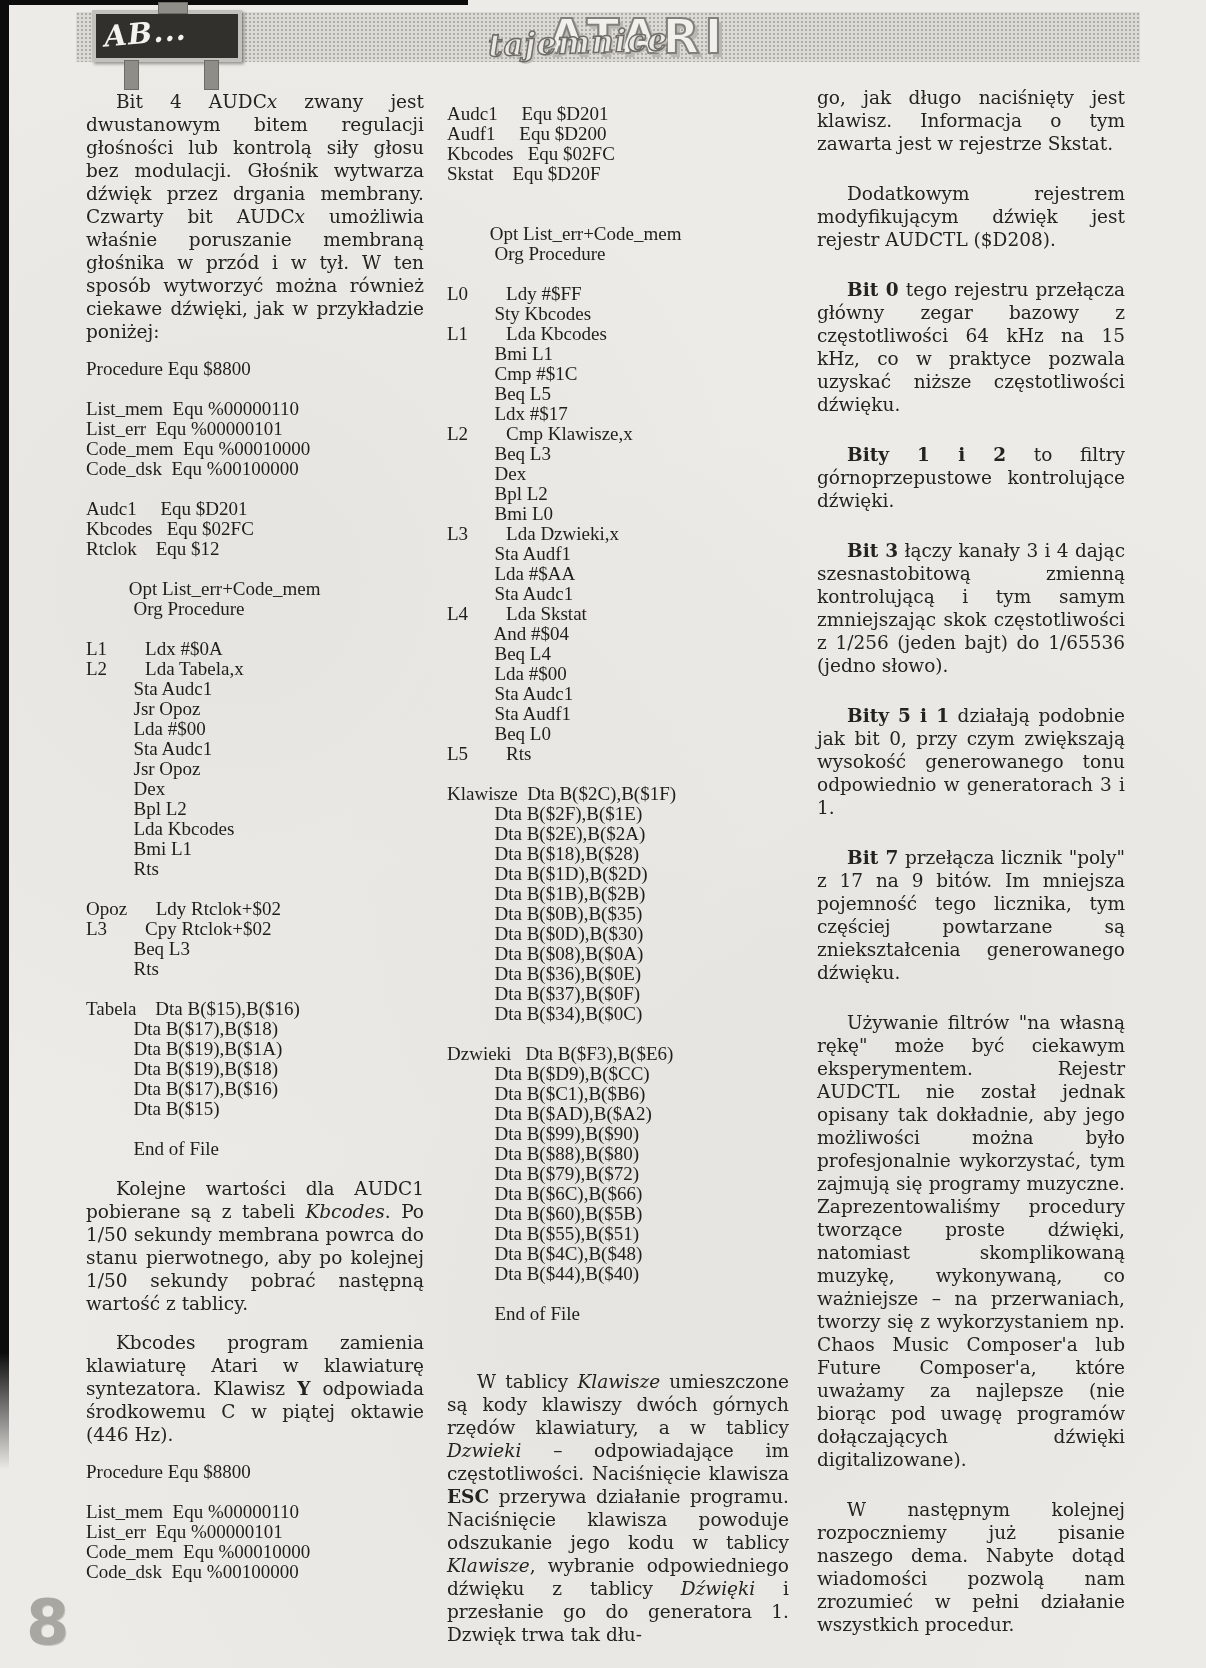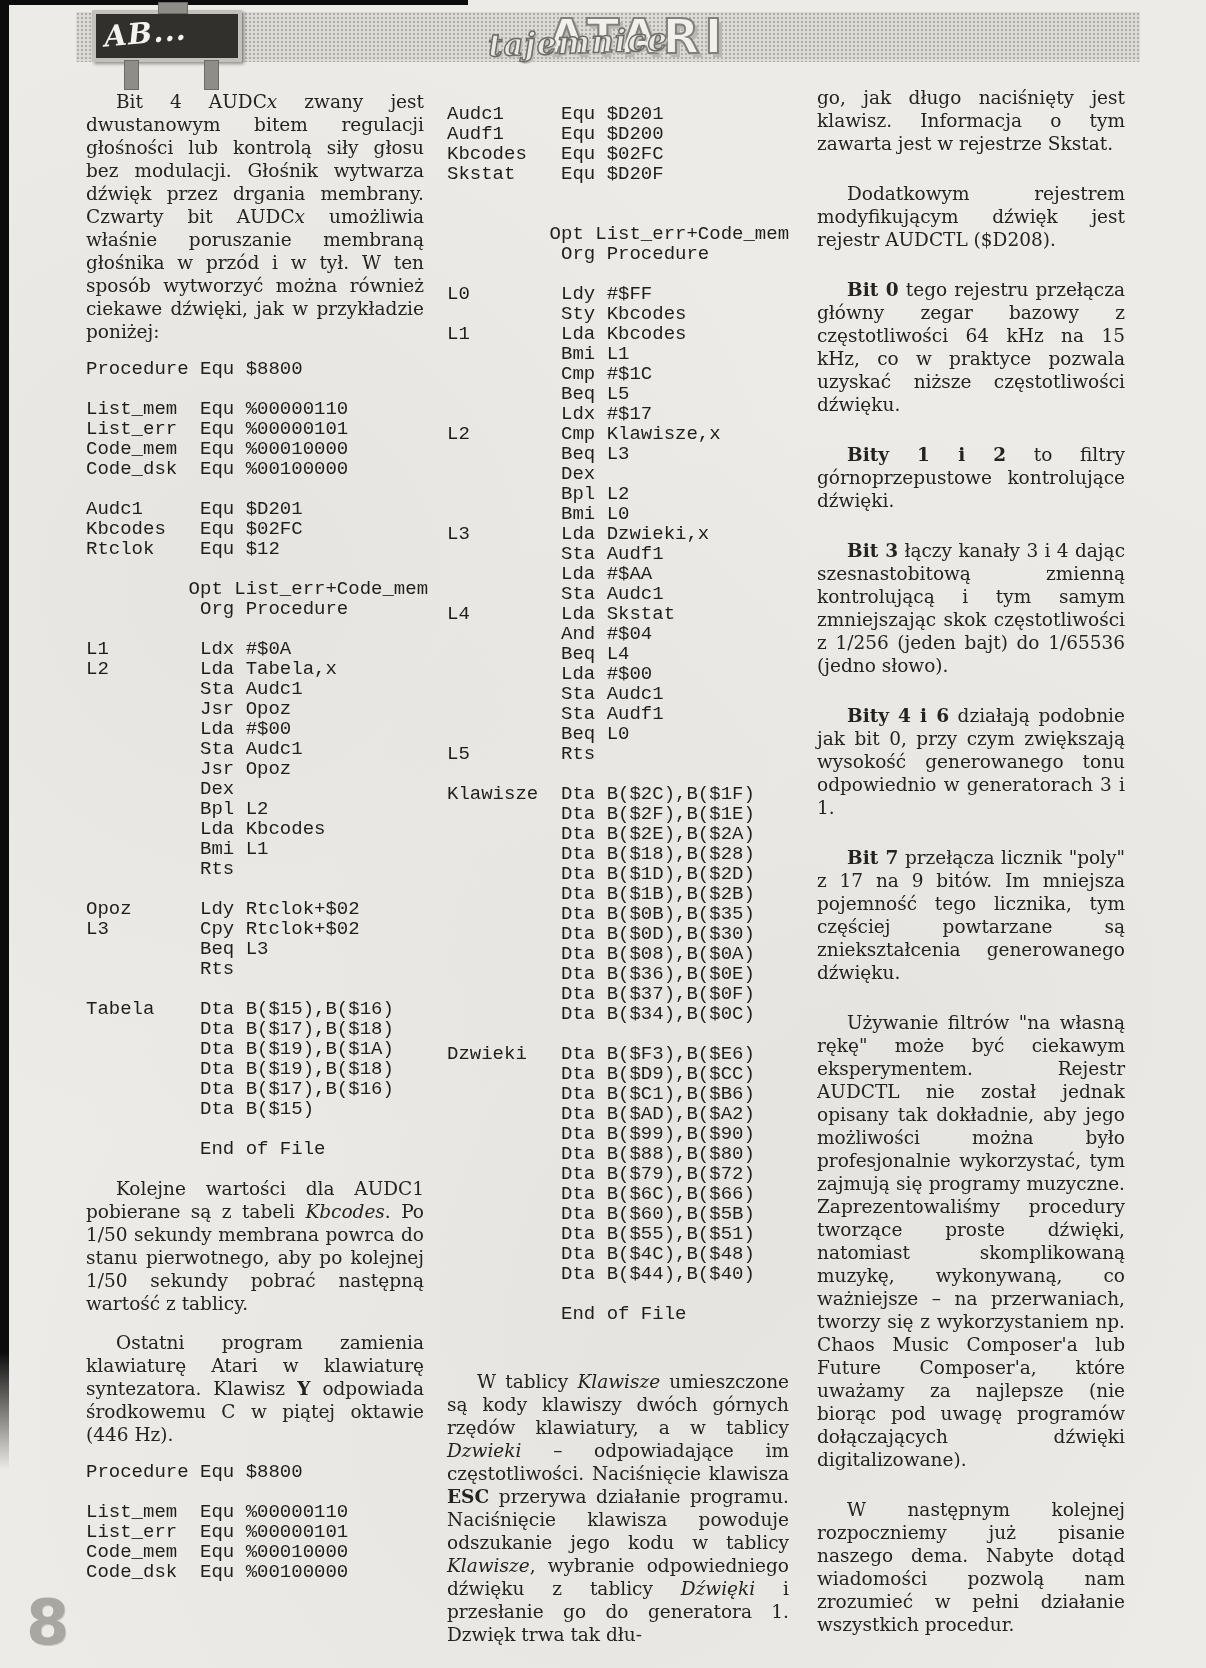--- a/index.html
+++ b/index.html
@@ -58,21 +58,21 @@
 
   
   .col{position:absolute;text-align:justify;font-size:18.5px;line-height:23px;}
   .col p{margin:0 0 16px;text-indent:30px;}
   .col p.cont{text-indent:0;}
   .col1{left:86px;top:90px;width:338px;}
   .col2{left:447px;top:100px;width:342px;}
   .col3{left:801px;top:86px;width:340px;}
   .col3 p{margin:0 16px 27px;}
   .code{
-    font-family:Liberation Mono, monospace;
+    font-family:Liberation Serif, serif;
     font-size:19px;line-height:20px;white-space:pre;
     margin:14px 0 18px;color:#1f1e1a;
   }
   .col2 .code{margin:4px 0 0;}
   .p-after-code{margin-top:46px !important;}
   .b{font-weight:bold;}
   .i{font-style:italic;}
   .pagenum{
     position:absolute;left:26px;top:1586px;
     font-family:"DejaVu Sans",sans-serif;font-weight:bold;
@@ -136,21 +136,21 @@
 
 Tabela    Dta B($15),B($16)
           Dta B($17),B($18)
           Dta B($19),B($1A)
           Dta B($19),B($18)
           Dta B($17),B($16)
           Dta B($15)
 
           End of File</pre>
     <p><span>Kolejne wartości dla AUDC1 pobierane są z tabeli </span><span class="i">Kbcodes</span><span>. Po 1/50 sekundy membrana powrca do stanu pierwotnego, aby po kolejnej 1/50 sekundy pobrać następną wartość z tablicy.</span></p>
-    <p><span>Ostatni program zamienia klawiaturę Atari w klawiaturę syntezatora. Klawisz </span><span class="b">Y</span><span> odpowiada środkowemu C w piątej oktawie (446 Hz).</span></p>
+    <p><span>Kbcodes program zamienia klawiaturę Atari w klawiaturę syntezatora. Klawisz </span><span class="b">Y</span><span> odpowiada środkowemu C w piątej oktawie (446 Hz).</span></p>
     <pre class="code">Procedure Equ $8800
 
 List_mem  Equ %00000110
 List_err  Equ %00000101
 Code_mem  Equ %00010000
 Code_dsk  Equ %00100000</pre>
   </div>
 
   <div class="col col2">
     <pre class="code">Audc1     Equ $D201
@@ -216,21 +216,21 @@
           End of File</pre>
     <p class="p-after-code"><span>W tablicy </span><span class="i">Klawisze</span><span> umieszczone są kody klawiszy dwóch górnych rzędów klawiatury, a w tablicy </span><span class="i">Dzwieki</span><span> – odpowiadające im częstotliwości. Naciśnięcie klawisza </span><span class="b">ESC</span><span> przerywa działanie programu. Naciśnięcie klawisza powoduje odszukanie jego kodu w tablicy </span><span class="i">Klawisze</span><span>, wybranie odpowiedniego dźwięku z tablicy </span><span class="i">Dźwięki</span><span> i przesłanie go do generatora 1. Dzwięk trwa tak dłu-</span></p>
   </div>
 
   <div class="col col3">
     <p class="cont"><span>go, jak długo naciśnięty jest klawisz. Informacja o tym zawarta jest w rejestrze Skstat.</span></p>
     <p><span>Dodatkowym rejestrem modyfikującym dźwięk jest rejestr AUDCTL ($D208).</span></p>
     <p><span class="b">Bit 0</span><span> tego rejestru przełącza główny zegar bazowy z częstotliwości 64 kHz na 15 kHz, co w praktyce pozwala uzyskać niższe częstotliwości dźwięku.</span></p>
     <p><span class="b">Bity 1 i 2</span><span> to filtry górnoprzepustowe kontrolujące dźwięki.</span></p>
     <p><span class="b">Bit 3</span><span> łączy kanały 3 i 4 dając szesnastobitową zmienną kontrolującą i tym samym zmniejszając skok częstotliwości z 1/256 (jeden bajt) do 1/65536 (jedno słowo).</span></p>
-    <p><span class="b">Bity 4 i 6</span><span> działają podobnie jak bit 0, przy czym zwiększają wysokość generowanego tonu odpowiednio w generatorach 3 i 1.</span></p>
+    <p><span class="b">Bity 5 i 1</span><span> działają podobnie jak bit 0, przy czym zwiększają wysokość generowanego tonu odpowiednio w generatorach 3 i 1.</span></p>
     <p><span class="b">Bit 7</span><span> przełącza licznik "poly" z 17 na 9 bitów. Im mniejsza pojemność tego licznika, tym częściej powtarzane są zniekształcenia generowanego dźwięku.</span></p>
     <p><span>Używanie filtrów "na własną rękę" może być ciekawym eksperymentem. Rejestr AUDCTL nie został jednak opisany tak dokładnie, aby jego możliwości można było profesjonalnie wykorzystać, tym zajmują się programy muzyczne. Zaprezentowaliśmy procedury tworzące proste dźwięki, natomiast skomplikowaną muzykę, wykonywaną, co ważniejsze – na przerwaniach, tworzy się z wykorzystaniem np. Chaos Music Composer'a lub Future Composer'a, które uważamy za najlepsze (nie biorąc pod uwagę programów dołączających dźwięki digitalizowane).</span></p>
     <p><span>W następnym kolejnej rozpoczniemy już pisanie naszego dema. Nabyte dotąd wiadomości pozwolą nam zrozumieć w pełni działanie wszystkich procedur.</span></p>
 
   </div>
 
   <div class="pagenum">8</div>
 
 </div>
 

